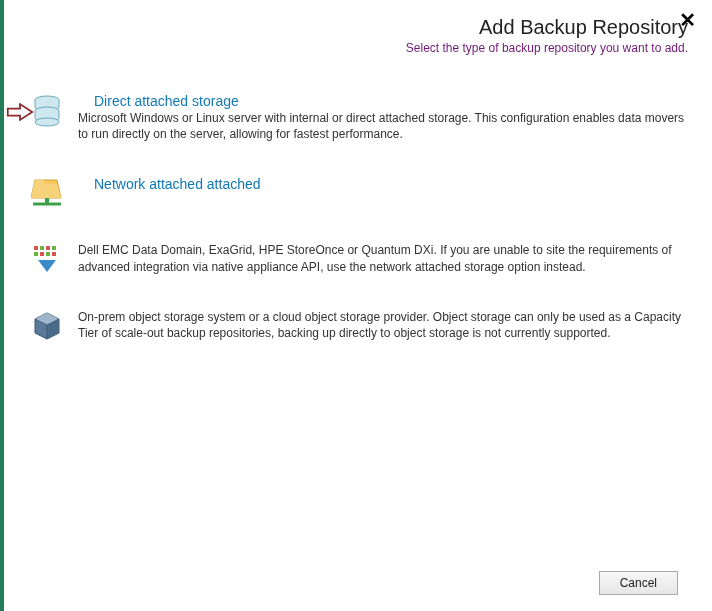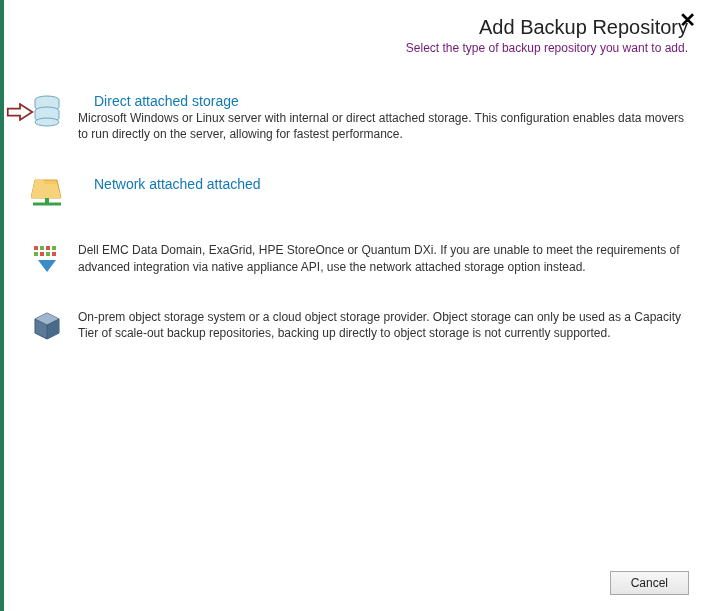--- a/index.html
+++ b/index.html
@@ -73,21 +73,21 @@
     margin-left: 16px;
   }
   .opt-desc {
     color: #333;
     font-size: 12px;
     line-height: 1.35;
   }
   .footer {
     position: absolute;
     bottom: 16px;
-    right: 23px;
+    right: 34px;
   }
   .btn {
     background: linear-gradient(#f7f7f7, #e6e6e6);
     border: 1px solid #a9a9a9;
     padding: 4px 20px;
     font-size: 12px;
     color: #222;
     cursor: pointer;
   }
 </style>
@@ -144,21 +144,21 @@
         <rect x="14" y="2" width="4" height="4" fill="#d9534f"></rect>
         <rect x="20" y="2" width="4" height="4" fill="#6cb33f"></rect>
         <rect x="2" y="8" width="4" height="4" fill="#6cb33f"></rect>
         <rect x="8" y="8" width="4" height="4" fill="#d9534f"></rect>
         <rect x="14" y="8" width="4" height="4" fill="#6cb33f"></rect>
         <rect x="20" y="8" width="4" height="4" fill="#d9534f"></rect>
         <path d="M6 16 L24 16 L15 28 Z" fill="#3a8bc8"></path>
       </svg>
     </div>
     <div class="text-col">
-      <div class="opt-desc">Dell EMC Data Domain, ExaGrid, HPE StoreOnce or Quantum DXi. If you are unable to meet the requirements of advanced integration via native appliance API, use the network attached storage option instead.</div>
+      <div class="opt-desc">Dell EMC Data Domain, ExaGrid, HPE StoreOnce or Quantum DXi. If you are unable to site the requirements of advanced integration via native appliance API, use the network attached storage option instead.</div>
     </div>
   </div>
 
   <div class="option">
     <div class="icon-col">
       <svg width="30" height="30" viewBox="0 0 30 30">
         <polygon points="15,2 27,8 27,22 15,28 3,22 3,8" fill="#5b7a99" stroke="#3a5877" stroke-width="1"></polygon>
         <polygon points="15,2 27,8 15,14 3,8" fill="#9fb6cc"></polygon>
         <polygon points="15,14 27,8 27,22 15,28" fill="#4a6a8a"></polygon>
         <line x1="3" y1="8" x2="15" y2="14" stroke="#3a5877" stroke-width="0.8"></line>

